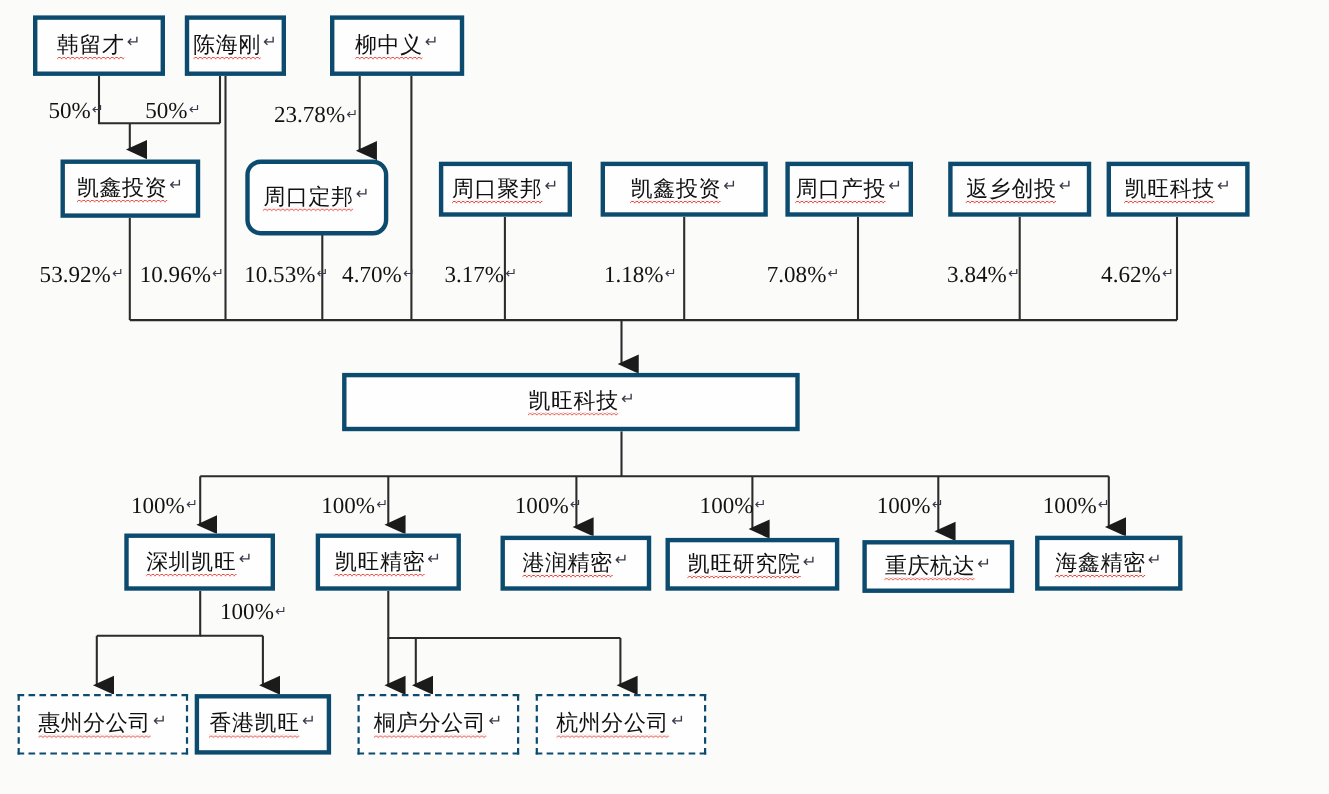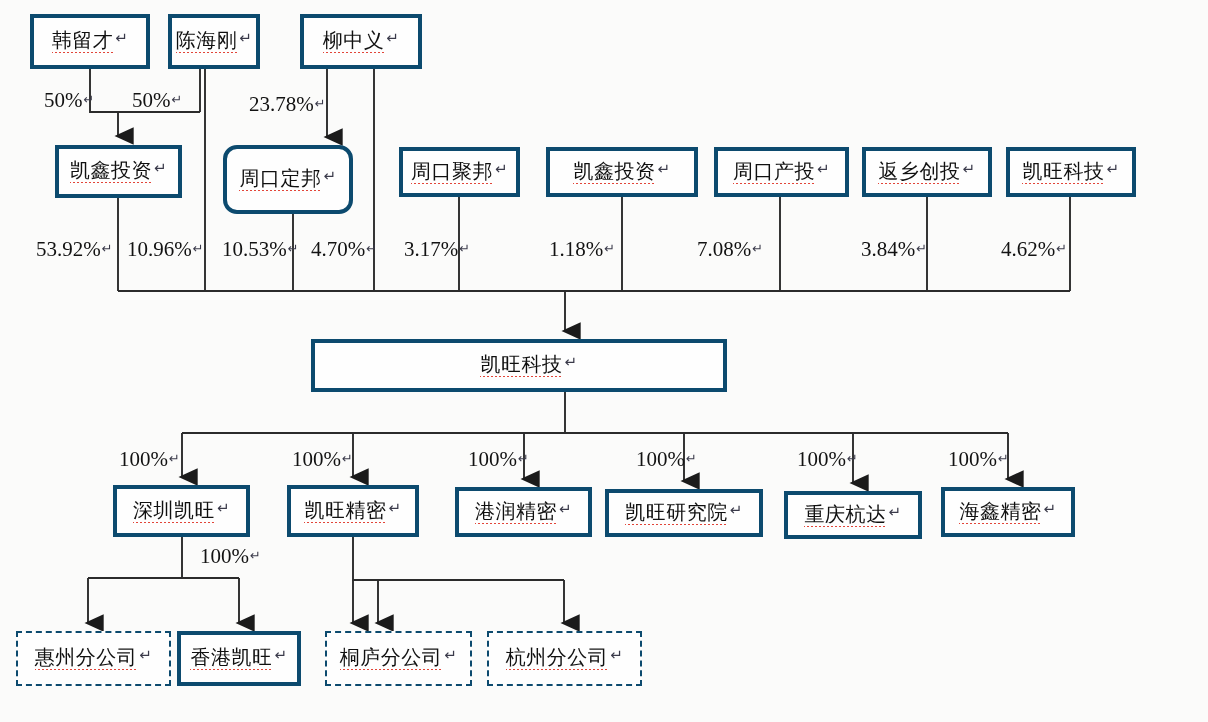--- a/index.html
+++ b/index.html
@@ -172,21 +172,21 @@
   <div class="node" style="left: 399px; top: 147px; width: 121px; height: 50px;">
     <span class="label">
       <span class="txt">周口聚邦</span><span class="pilcrow">↵</span>
     </span>
   </div>
   <div class="node" style="left: 546px; top: 147px; width: 152px; height: 50px;">
     <span class="label">
       <span class="txt">凯鑫投资</span><span class="pilcrow">↵</span>
     </span>
   </div>
-  <div class="node" style="left: 714px; top: 147px; width: 135px; height: 50px;">
+  <div class="node" style="left: 714px; top: 147px; width: 116px; height: 50px;">
     <span class="label">
       <span class="txt">周口产投</span><span class="pilcrow">↵</span>
     </span>
   </div>
   <div class="node" style="left: 862px; top: 147px; width: 130px; height: 50px;">
     <span class="label">
       <span class="txt">返乡创投</span><span class="pilcrow">↵</span>
     </span>
   </div>
   <div class="node" style="left: 1006px; top: 147px; width: 130px; height: 50px;">

